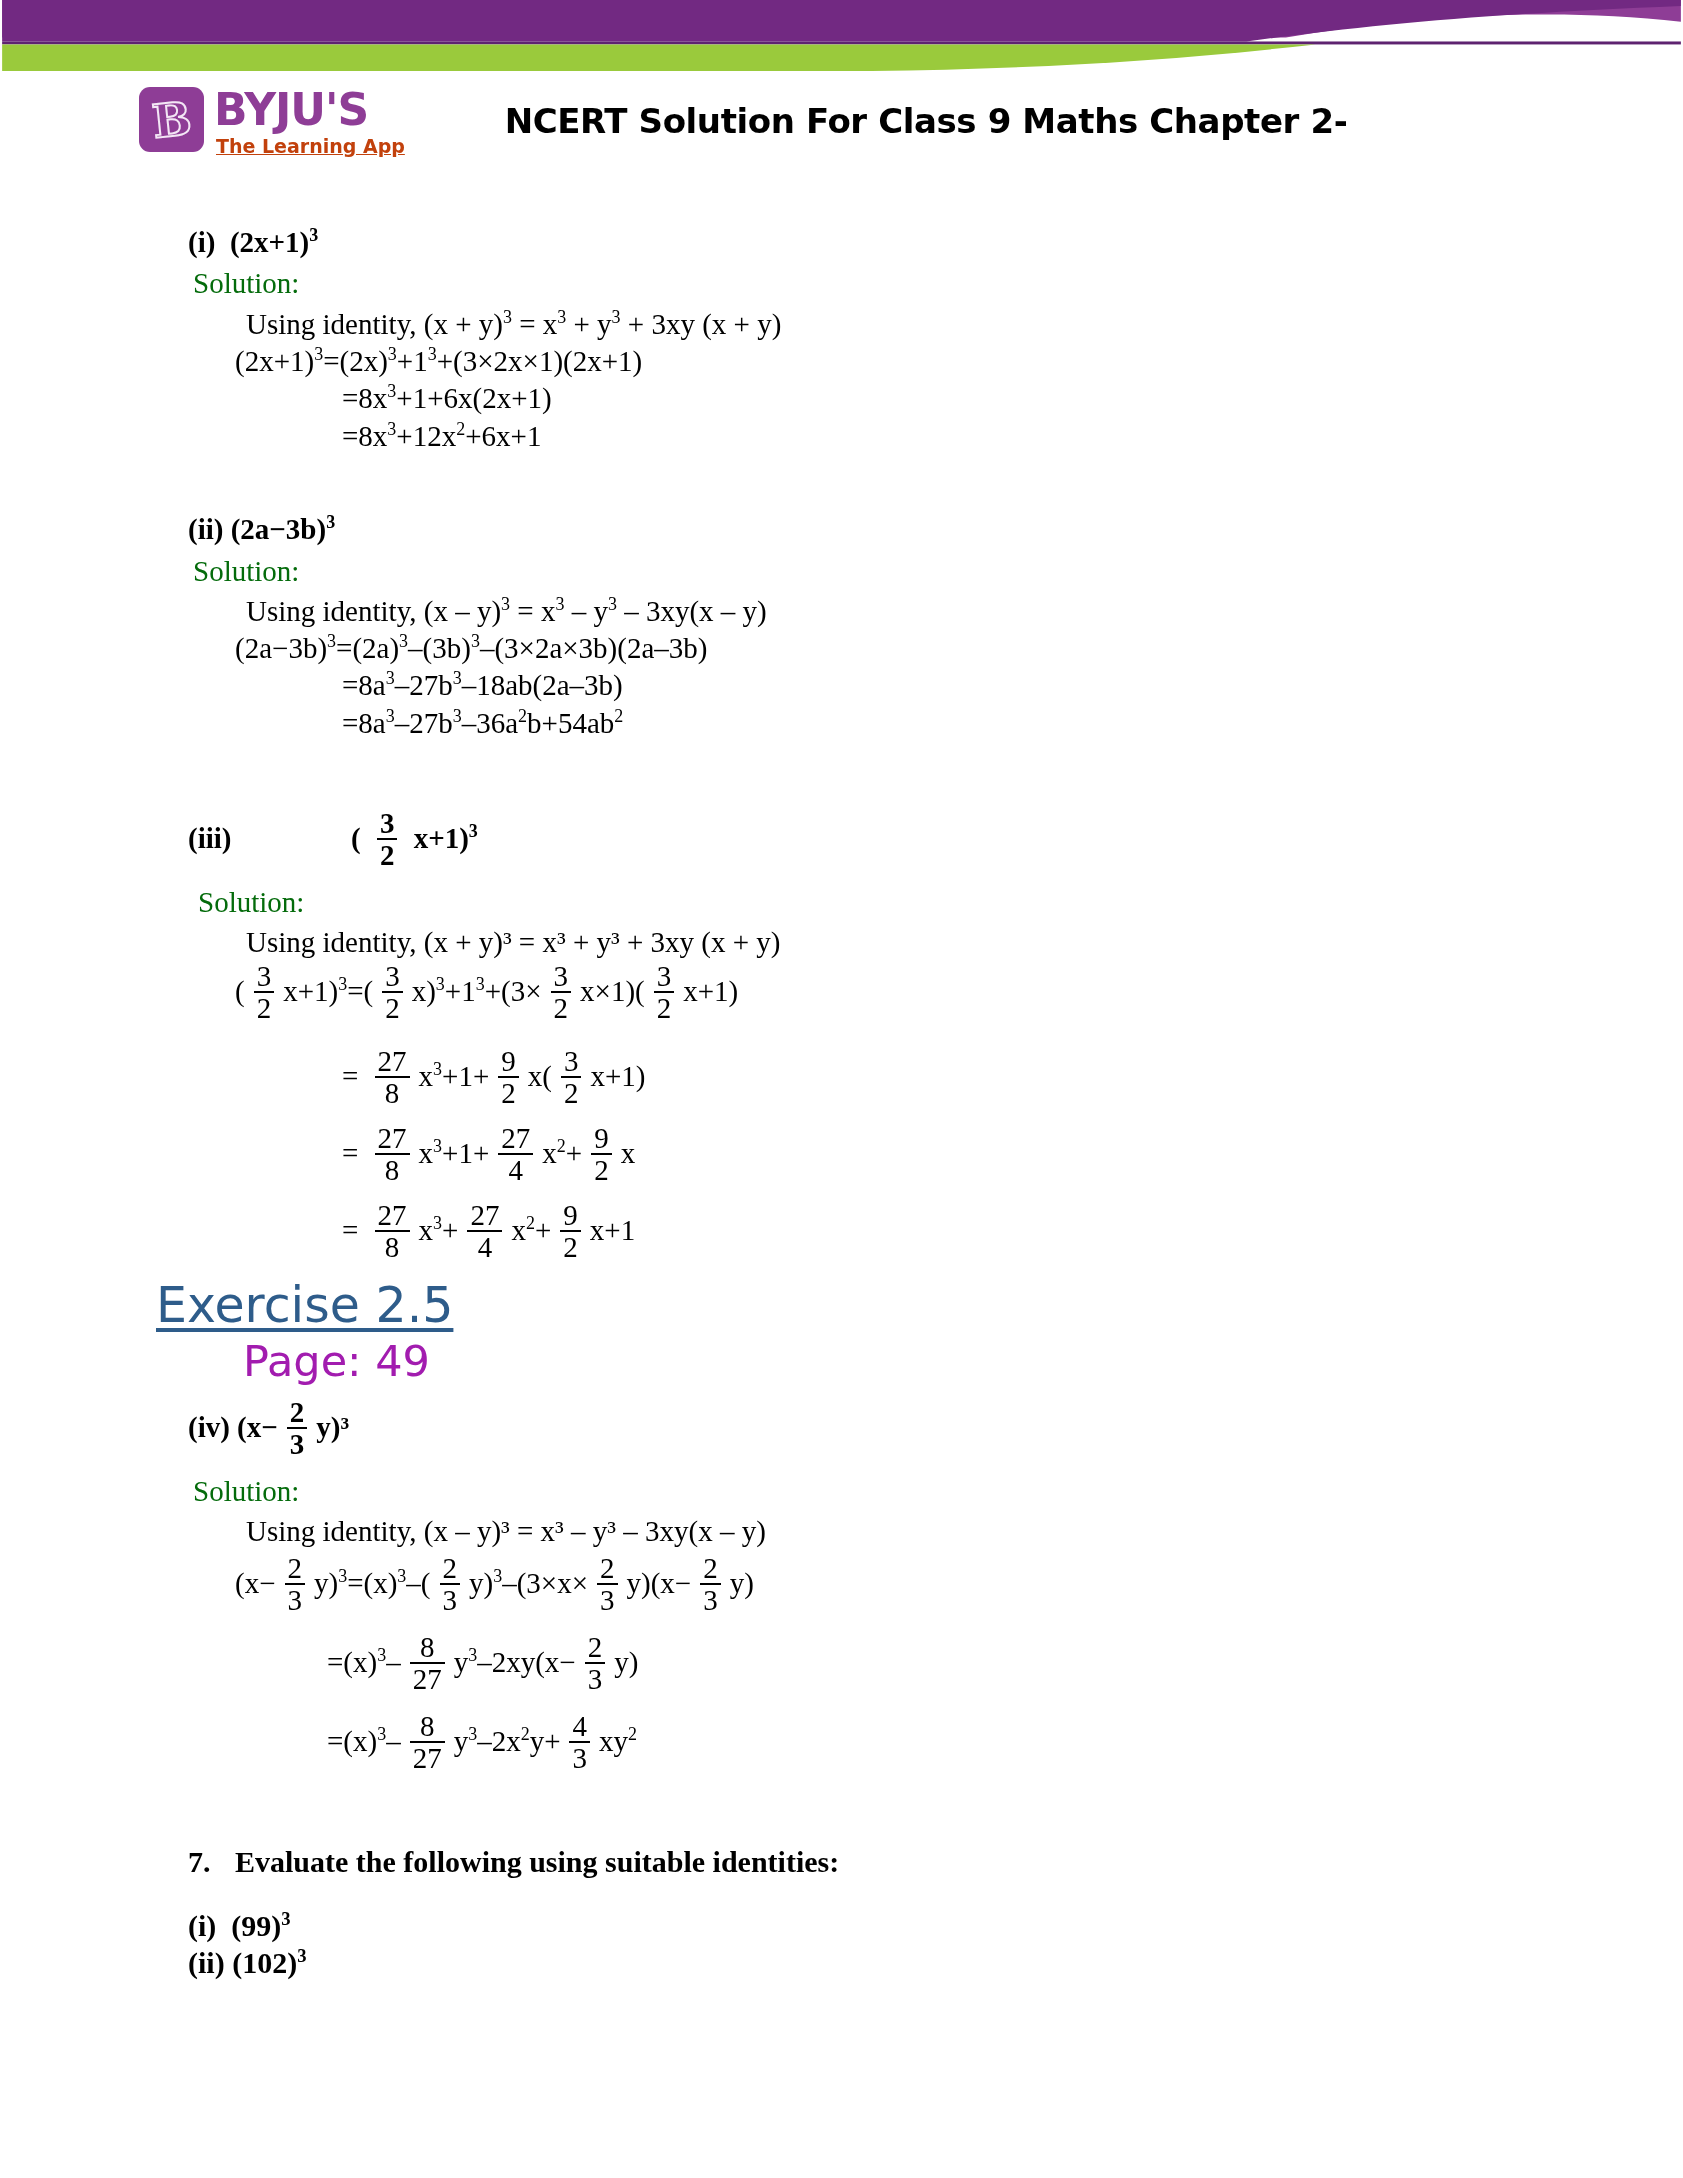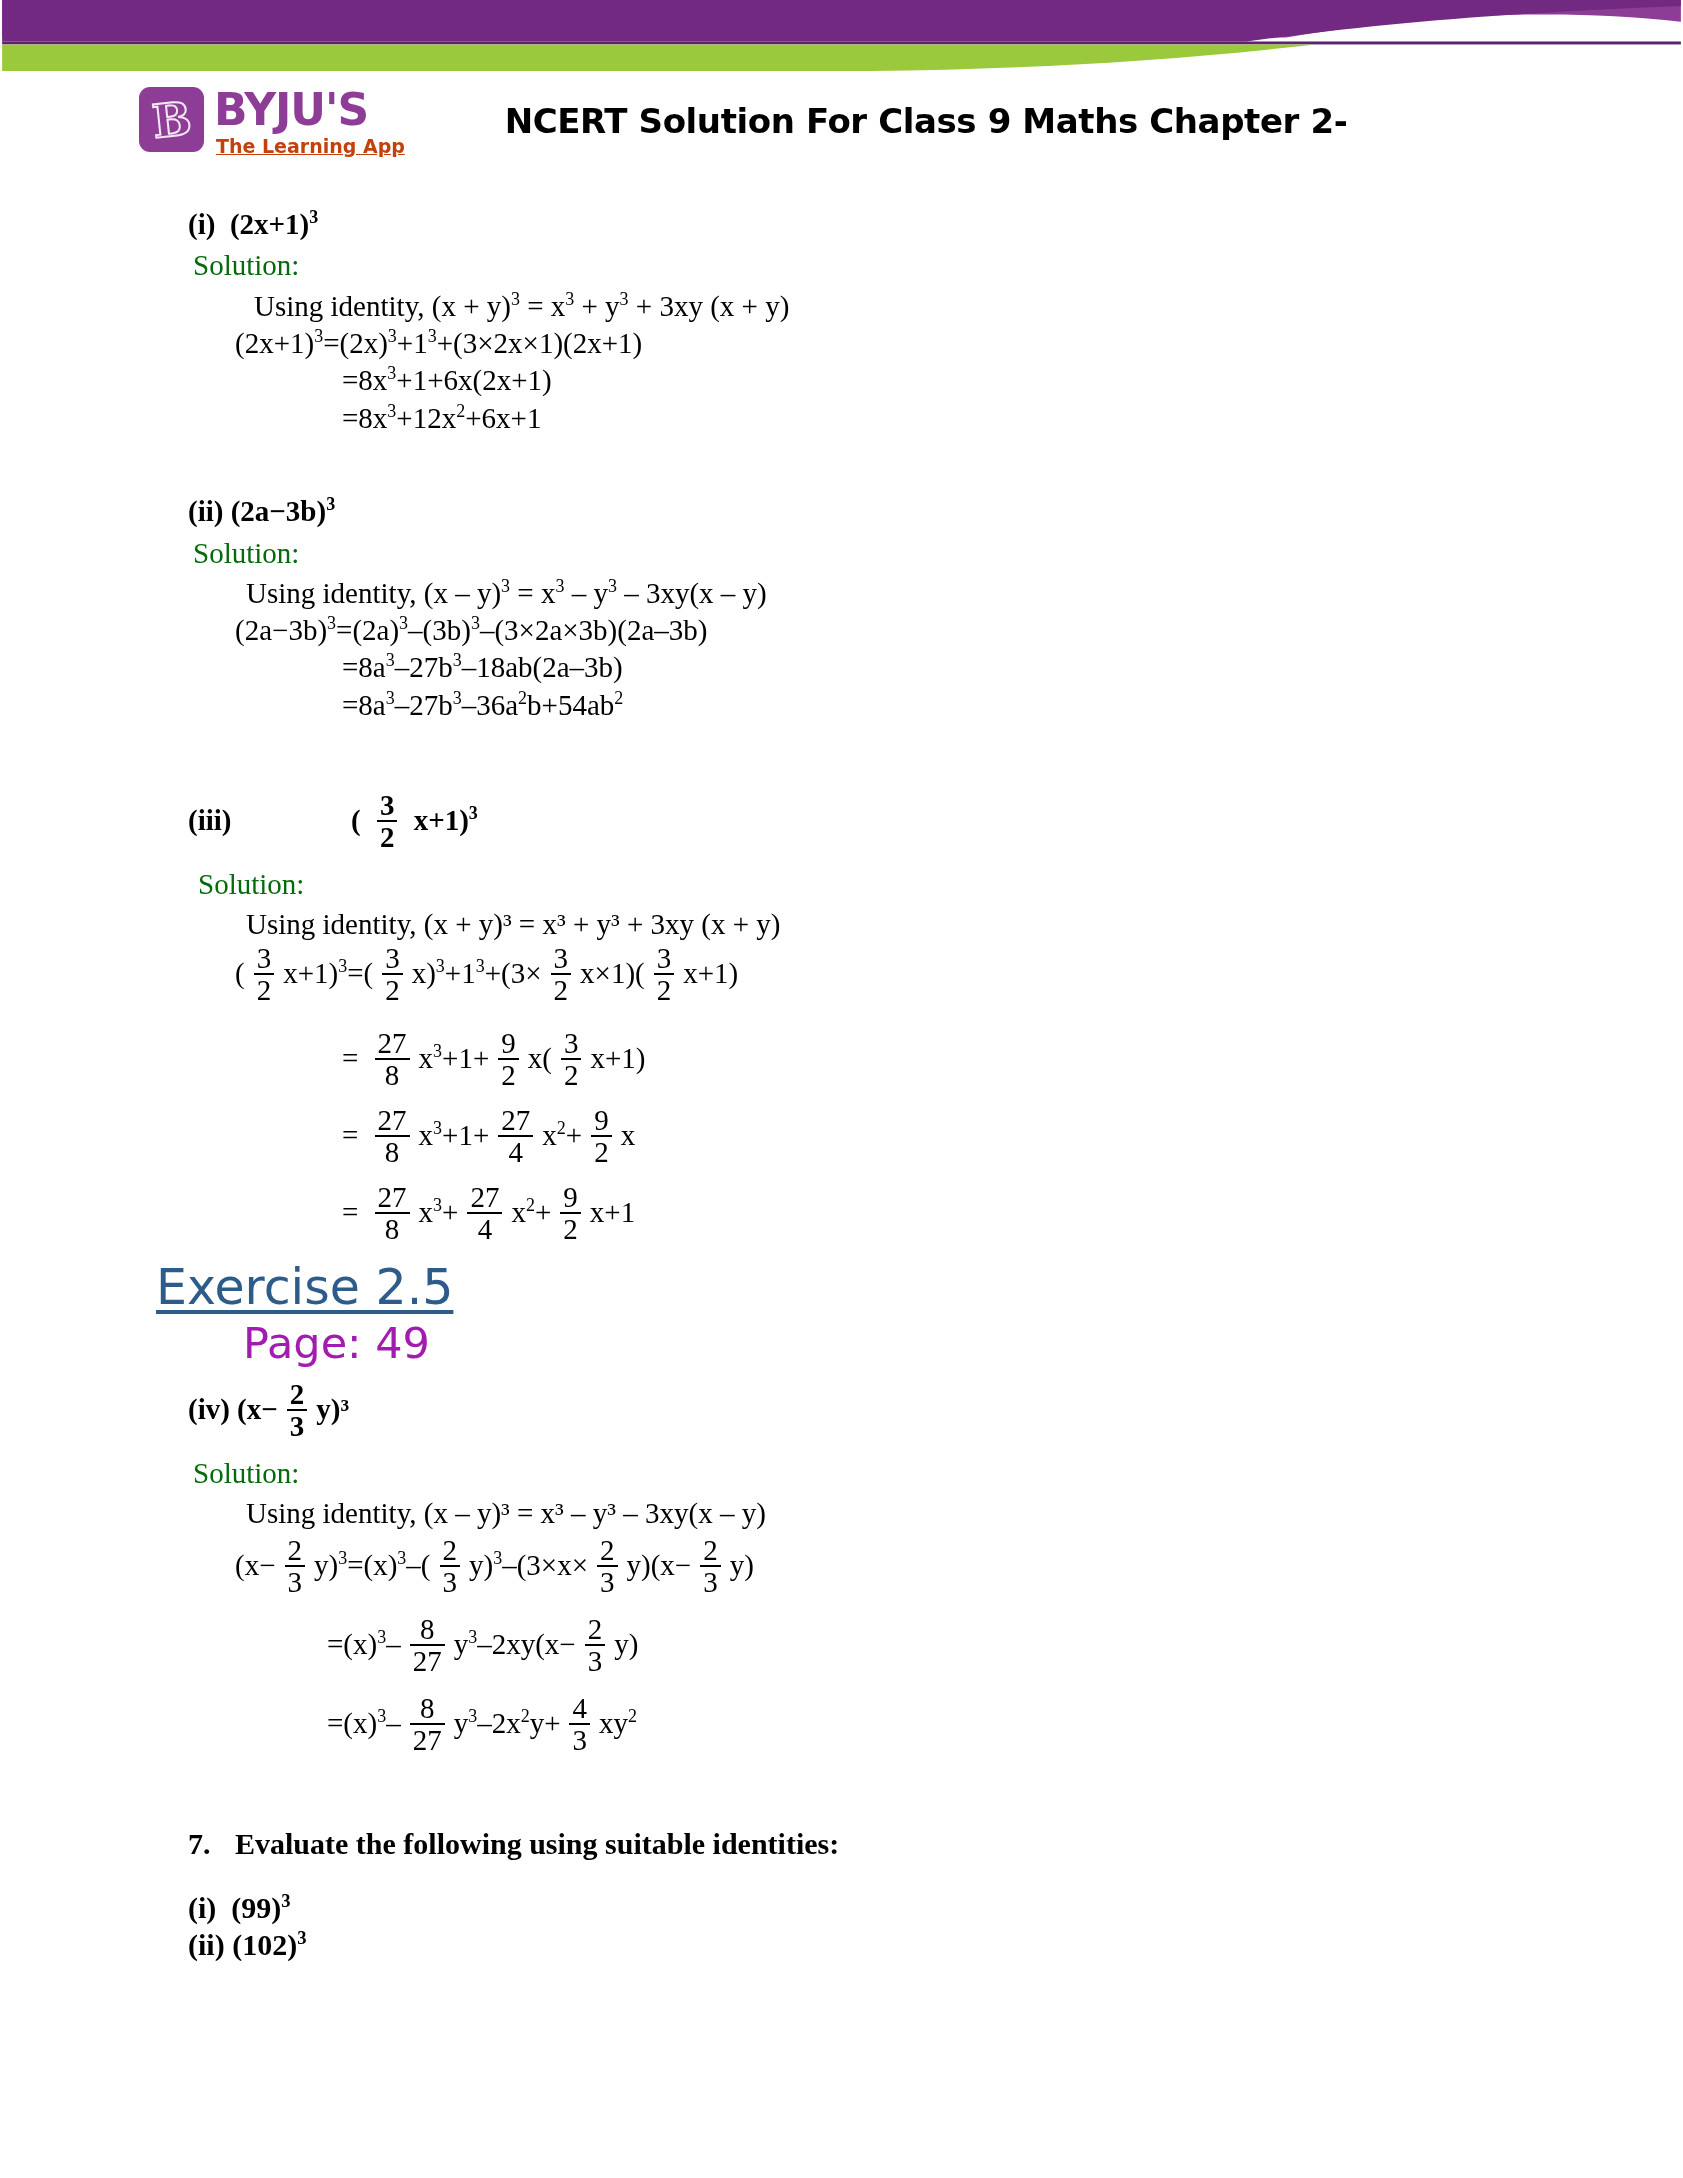--- a/index.html
+++ b/index.html
@@ -91,21 +91,21 @@
     line-height: 44px;
     letter-spacing: -0.4px;
   }
 
   
   .content {
     position: absolute;
     left: 0; top: 0;
     width: 1683px;
   }
-  .blk { position: absolute; }
+  .blk { position: absolute; margin-top: 18px; }
 
   .qlabel {
     font-family: "Liberation Serif", serif;
     font-size: 29px;
     font-weight: 700;
     color: #000;
     white-space: nowrap;
   }
   .solution {
     font-family: "Liberation Serif", serif;
@@ -194,21 +194,21 @@
   <div class="doc-title">
     <div>NCERT Solution For Class 9 Maths Chapter 2-</div>
   </div>
 
   <div class="content">
 
     <div class="blk qlabel" style="left:188px; top:208px;">
       <span>(i)</span>&nbsp;&nbsp;(2x+1)<sup>3</sup>
     </div>
     <div class="blk solution" style="left:193px; top:249px;">Solution:</div>
-    <div class="blk mline" style="left:254px; top:290px;">
+    <div class="blk mline" style="left:246px; top:290px;">
       Using identity, (x + y)<sup>3</sup> = x<sup>3</sup> + y<sup>3</sup> + 3xy (x + y)
     </div>
     <div class="blk mline" style="left:235px; top:327px;">
       (2x+1)<sup>3</sup>=(2x)<sup>3</sup>+1<sup>3</sup>+(3×2x×1)(2x+1)
     </div>
     <div class="blk mline" style="left:342px; top:364px;">
       =8x<sup>3</sup>+1+6x(2x+1)
     </div>
     <div class="blk mline" style="left:342px; top:402px;">
       =8x<sup>3</sup>+12x<sup>2</sup>+6x+1

